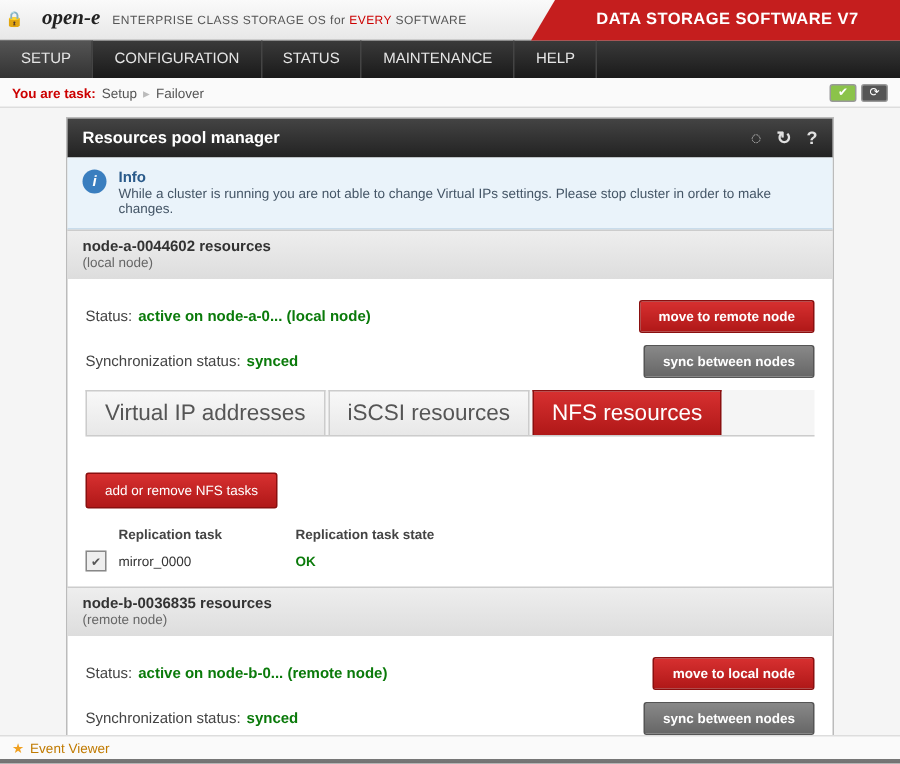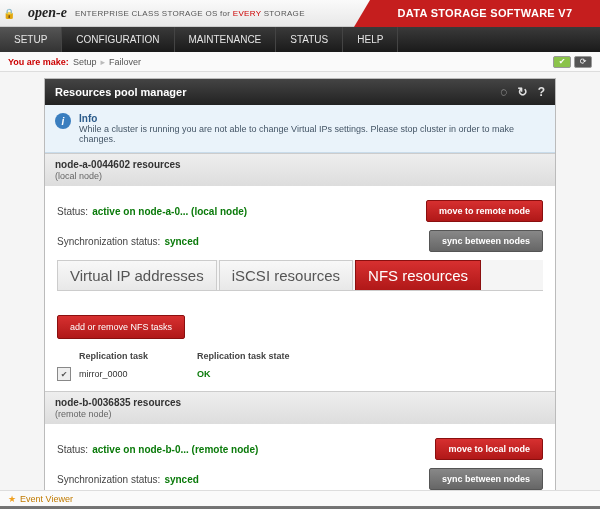--- a/index.html
+++ b/index.html
@@ -55,35 +55,35 @@
 .ev .star{color:#f0a020;margin-right:4px}
 .foot{height:18px;background:linear-gradient(#777,#555);color:#ddd;font-size:8px;display:flex;align-items:center;justify-content:center}
 </style>
 </head>
 <body>
 
 <div class="topbar">
   <div class="lock">🔒</div>
   <div class="brand">open-e</div>
   <div class="tagline">
-    <span>ENTERPRISE CLASS STORAGE OS for </span><span class="red">EVERY</span><span> STORAGE</span>
+    <span>ENTERPRISE CLASS STORAGE OS for </span><span class="red">EVERY</span><span> SOFTWARE</span>
   </div>
   <div class="redwedge">DATA STORAGE SOFTWARE V7</div>
 </div>
 
 <div class="menubar">
   <div class="mi active">SETUP</div>
   <div class="mi">CONFIGURATION</div>
+  <div class="mi">STATUS</div>
   <div class="mi">MAINTENANCE</div>
-  <div class="mi">STATUS</div>
   <div class="mi">HELP</div>
 </div>
 
 <div class="crumb">
-  <b>You are make:</b>
+  <b>You are task:</b>
   <span style="margin-left:4px">Setup</span>
   <span class="sep">▸</span>
   <span>Failover</span>
   <div class="ind">
     <span class="g">✔</span>
     <span class="y">⟳</span>
   </div>
 </div>
 
 <div class="main">

